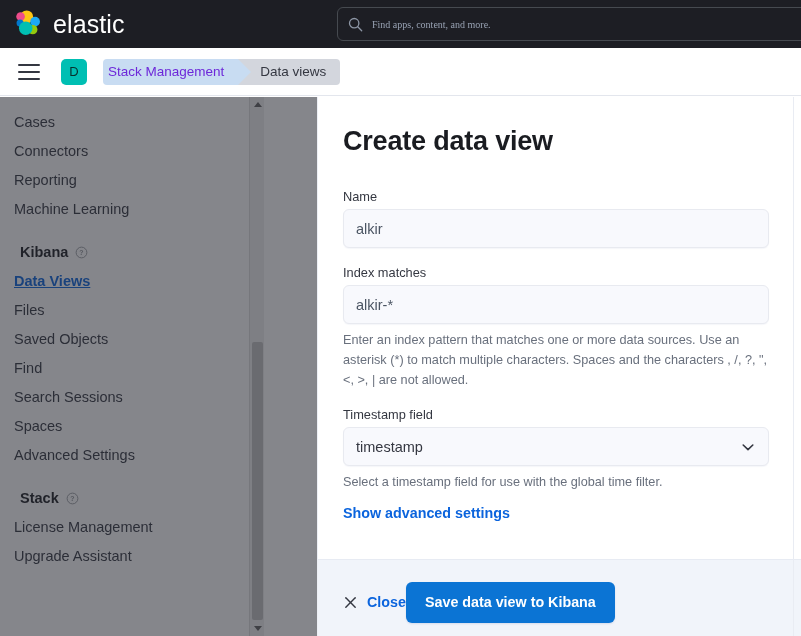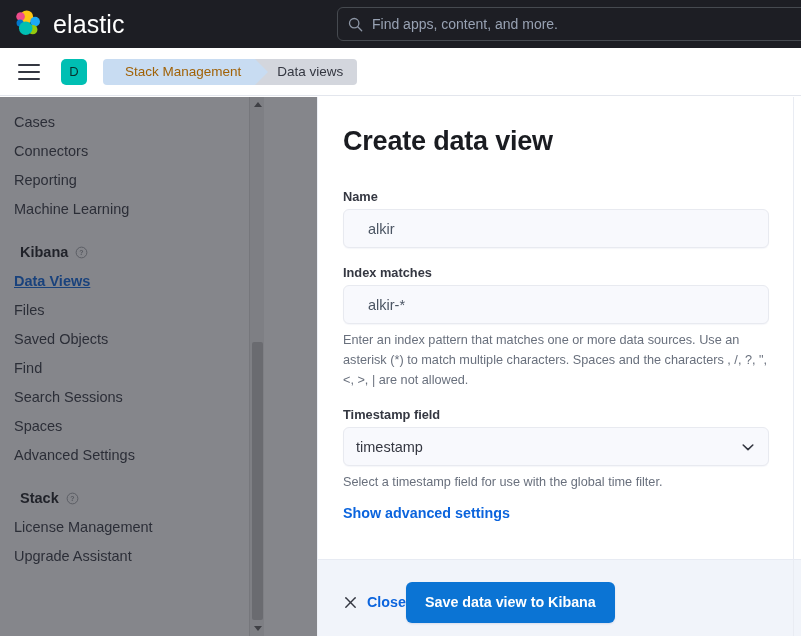--- a/index.html
+++ b/index.html
@@ -66,22 +66,23 @@
   }
 
   .search-icon {
     width: 15px; height: 15px;
     flex: 0 0 auto;
     margin-right: 9px;
   }
 
   .search-placeholder {
     color: #98a2b3;
-    font-size: 14px;
+    font-size: 10px;
     white-space: nowrap;
+    font-family: Liberation Serif, serif;
   }
 
   
   .breadcrumb-bar {
     position: absolute;
     top: 48px; left: 0;
     width: 801px;
     height: 48px;
     background: #ffffff;
     border-bottom: 1px solid #e3e6ed;
@@ -132,23 +133,23 @@
     display: flex;
     align-items: center;
     font-size: 13.5px;
     position: relative;
     padding: 0 11px 0 13px;
     white-space: nowrap;
   }
 
   .crumb-first {
     background: #c8dcf2;
-    color: #a16207;
+    color: #6d28d9;
     border-radius: 4px 0 0 4px;
-    padding-left: 22px;
+    padding-left: 5px;
     padding-right: 14px;
     text-align: center;
   }
   .crumb-first::after {
     content: "";
     position: absolute;
     right: -13px;
     top: 0;
     width: 0; height: 0;
     border-top: 13px solid transparent;
@@ -296,34 +297,34 @@
     font-weight: 700;
     color: #1a1c21;
     letter-spacing: -0.2px;
     margin-bottom: 32px;
   }
 
   .form-row { margin-bottom: 17px; }
 
   .field-label {
     font-size: 12.8px;
-    font-weight: 700;
+    font-weight: 400;
     color: #343741;
     margin-bottom: 5px;
   }
 
   .text-input {
     width: 426px;
     height: 39px;
     background: #f8f9fd;
     border: 1px solid #e8eaf0;
     border-radius: 6px;
     display: flex;
     align-items: center;
-    padding: 0 24px;
+    padding: 0 12px;
     font-size: 14.5px;
     color: #5a5f६6;
     box-shadow: 0 1px 1px rgba(17,43,134,0.04);
   }
 
   .text-input .value {
     color: #4b5563;
     font-size: 14.5px;
   }
 

